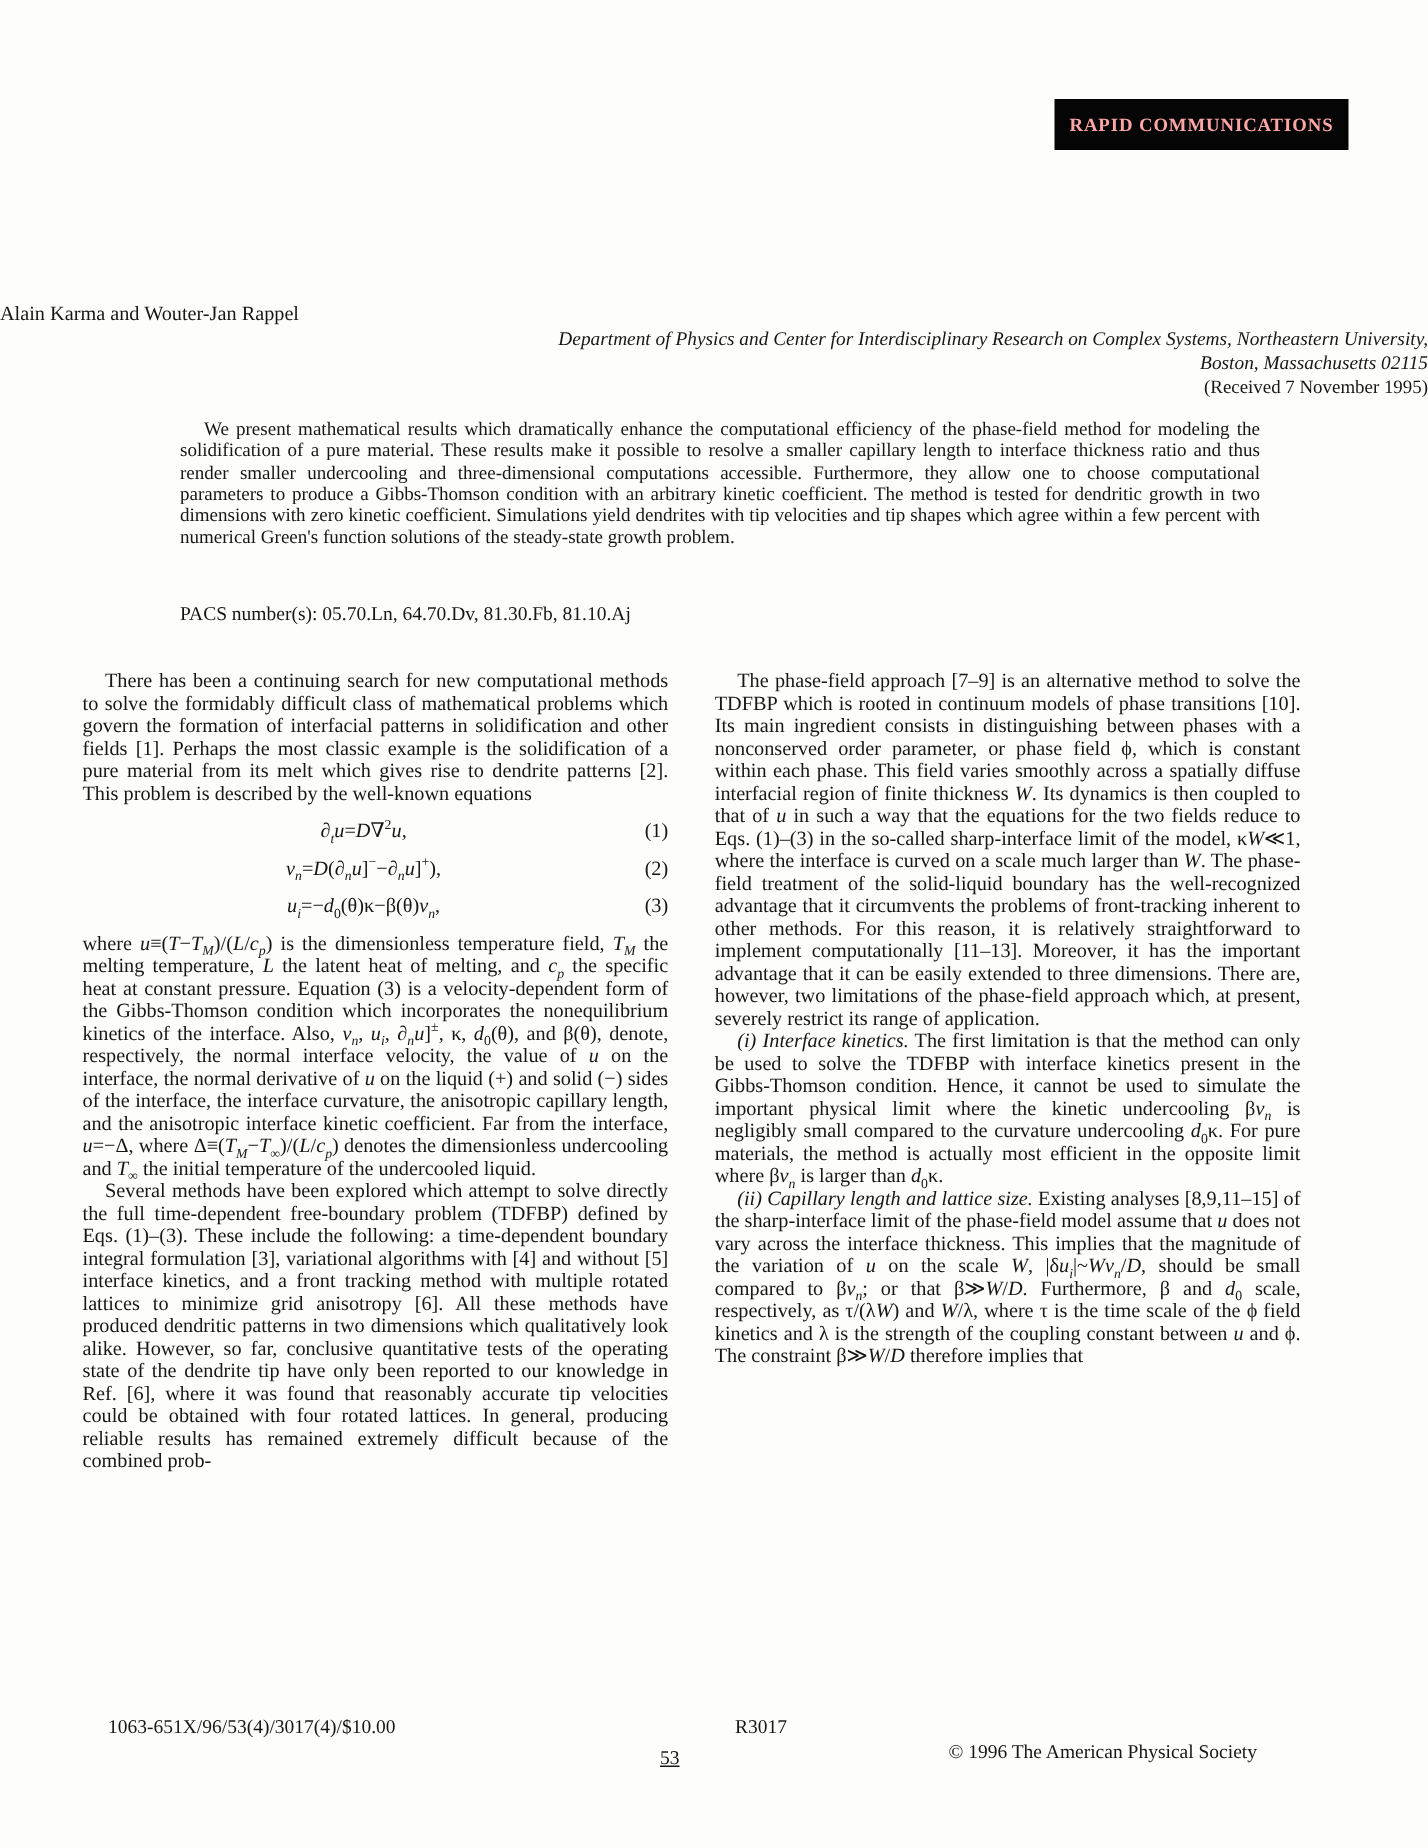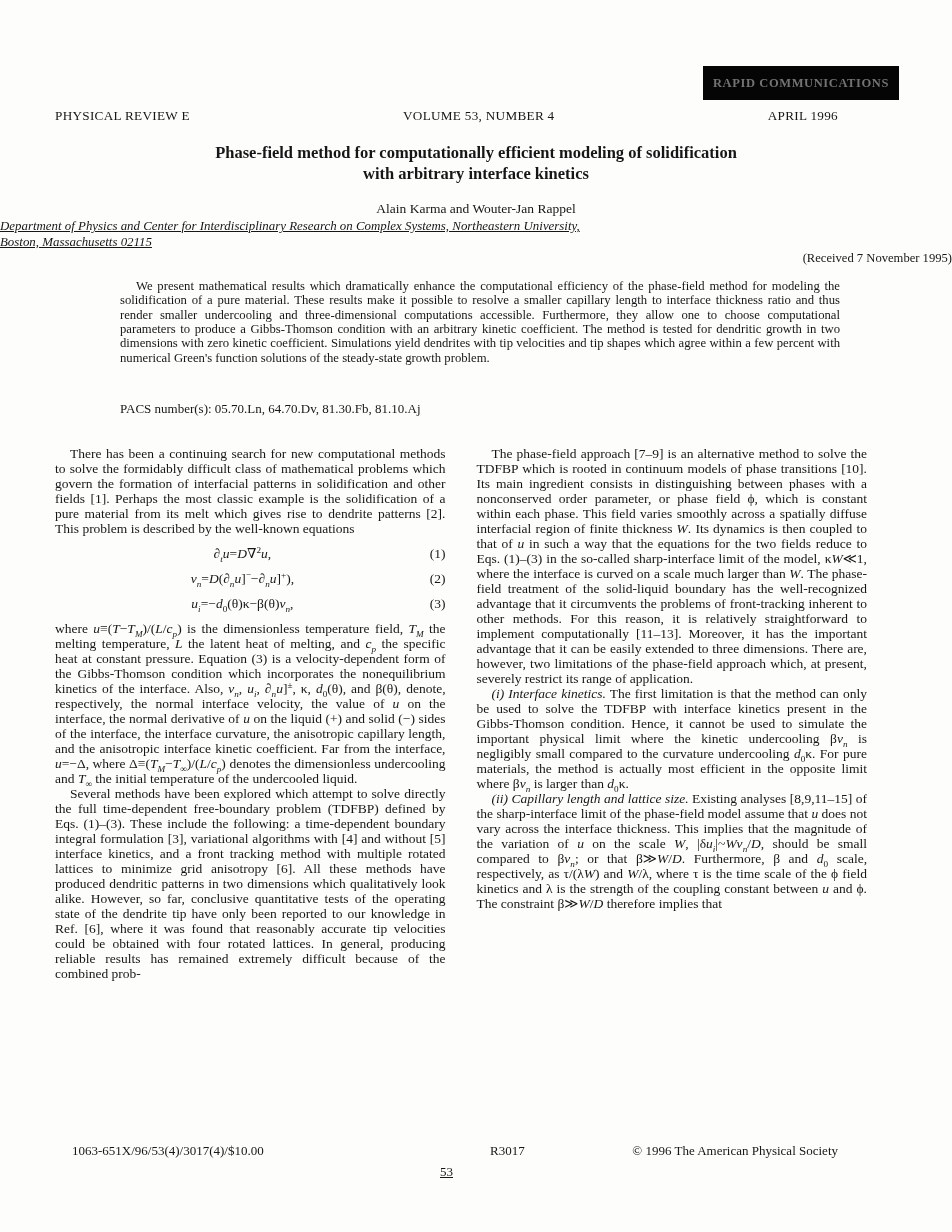--- a/index.html
+++ b/index.html
@@ -4,40 +4,40 @@
 <style>
   html,body{margin:0;padding:0;background:#ffffff;}
   .page{
     position:relative;width:952px;height:1232px;margin:0 auto;
     background:#fdfdfb;color:#161616;
     font-family:"Liberation Serif","DejaVu Serif",serif;
     overflow:hidden;
   }
   .badge{
     position:absolute;left:703px;top:66px;width:196px;height:34px;
-    background:#050505;color:#737373;
+    background:#050505;color:#fca5a5;
     display:flex;align-items:center;justify-content:center;
     font-weight:bold;font-size:12.5px;letter-spacing:0.6px;
   }
   .masthead{
     position:absolute;left:55px;top:108px;width:783px;
     display:flex;justify-content:space-between;
     font-size:13.2px;letter-spacing:0.3px;
   }
   .title{
     position:absolute;left:0;top:142px;width:952px;margin:0;
     text-align:center;font-size:16.5px;font-weight:bold;line-height:21px;
   }
   .authors{
     position:absolute;left:0;top:201px;width:952px;
-    text-align:center;font-size:13.5px;
+    font-size:13.5px;
   }
   .affiliation{
     position:absolute;left:0;top:219px;width:952px;
-    text-align:left;font-style:italic;font-size:12.9px;line-height:15.5px;text-decoration:underline;
+    text-align:right;font-style:italic;font-size:12.9px;line-height:15.5px;
   }
   .received{
     position:absolute;left:0;top:251px;width:952px;
     text-align:right;font-size:12.6px;
   }
   .abstract{
     position:absolute;left:120px;top:279px;width:720px;margin:0;
     font-size:12.7px;line-height:14.35px;text-align:justify;text-indent:16px;
   }
   .pacs{
@@ -54,41 +54,32 @@
   .eq{display:flex;align-items:baseline;margin:10px 0 10px 0;justify-content:center;}
   .eq-body{flex:1;text-align:center;}
   .eq-num{text-align:right;}
   sub,sup{font-size:68%;line-height:0;}
   .footer{
     position:absolute;left:55px;top:1143px;width:783px;font-size:13px;
   }
   .footer .issn{position:absolute;left:17px;top:0;}
   .footer .vp{position:absolute;left:385px;top:0;text-decoration:underline;margin-top:21px;}
   .footer .pg{position:absolute;left:435px;top:0;}
-  .footer .cr{position:absolute;right:0;top:0;}
+  .footer .cr{position:absolute;right:0;top:17px;}
 </style>
 </head>
 <body>
 
 <div class="page">
 
   <div class="badge">
     <span>RAPID COMMUNICATIONS</span>
   </div>
 
-  <div class="masthead">
-    <span>PHYSICAL REVIEW E</span>
-    <span>VOLUME 53, NUMBER 4</span>
-    <span>APRIL 1996</span>
-  </div>
 
-  <h1 class="title">
-    <div>Phase-field method for computationally efficient modeling of solidification</div>
-    <div>with arbitrary interface kinetics</div>
-  </h1>
 
   <div class="authors">Alain Karma and Wouter-Jan Rappel</div>
 
   <div class="affiliation">
     <div>Department of Physics and Center for Interdisciplinary Research on Complex Systems, Northeastern University,</div>
     <div>Boston, Massachusetts 02115</div>
   </div>
 
   <div class="received">(Received 7 November 1995)</div>
 

